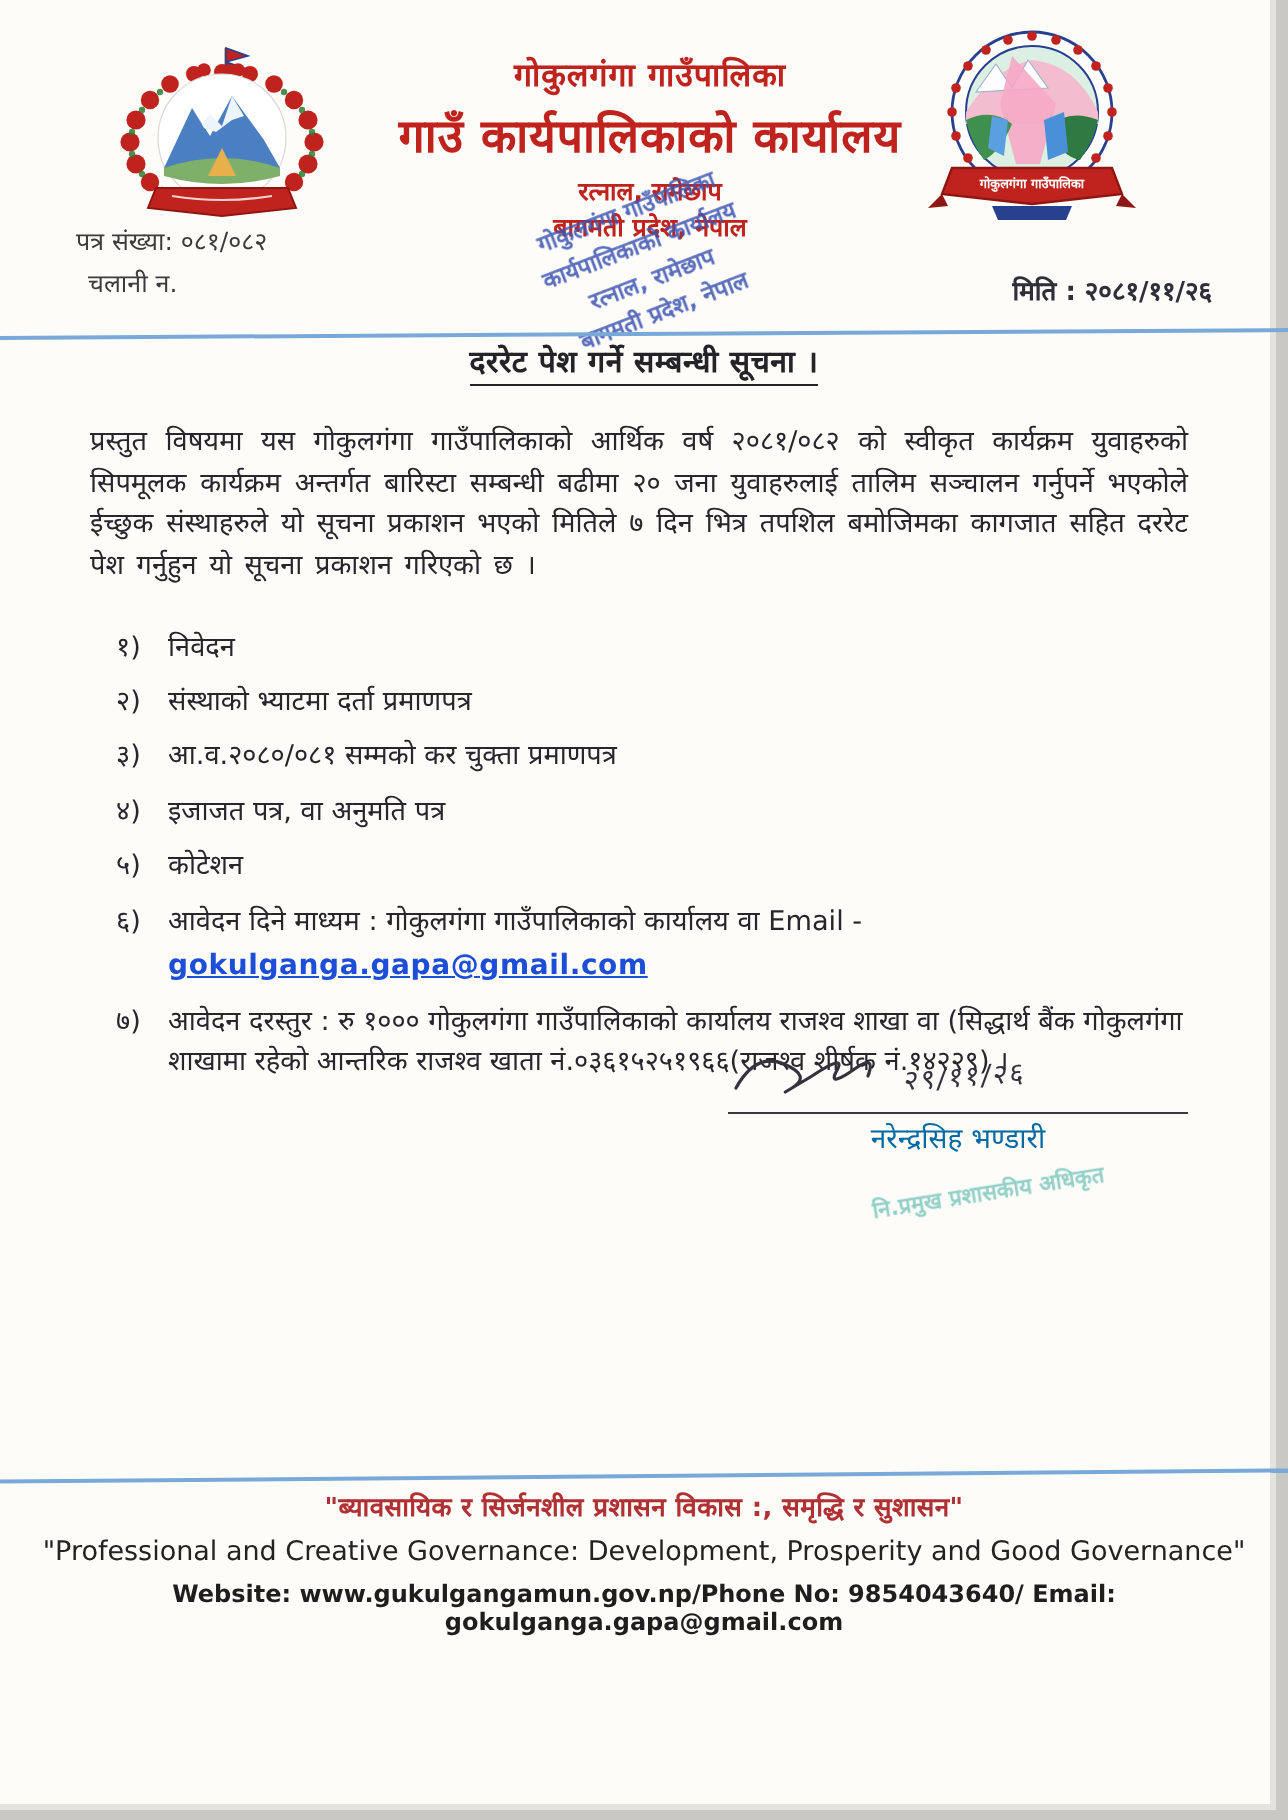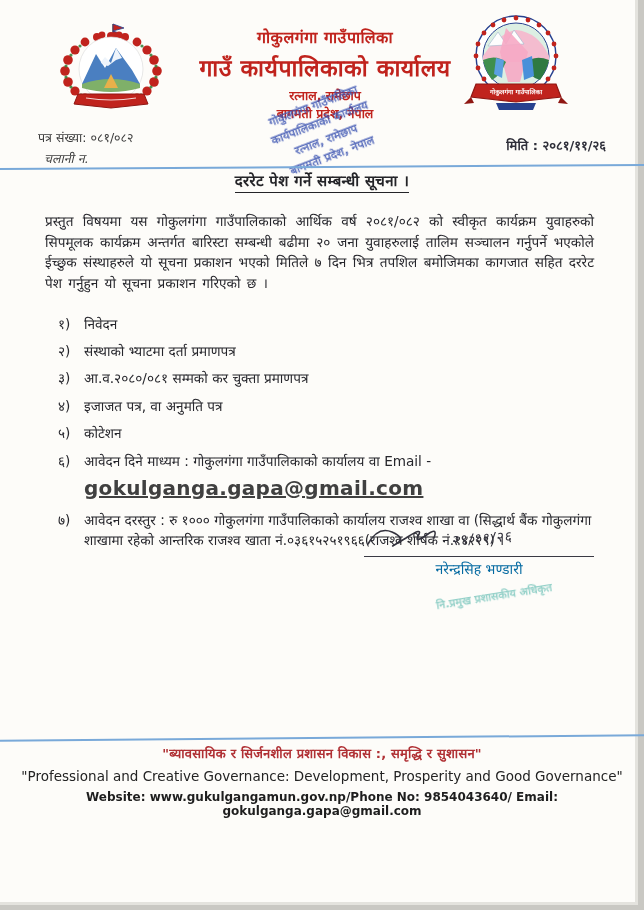--- a/index.html
+++ b/index.html
@@ -21,22 +21,22 @@
   .emblem-left{position:absolute;left:56px;top:22px;width:110px;height:94px;}
   .emblem-right{position:absolute;left:462px;top:10px;width:108px;height:106px;}
   .header-center{
     position:absolute;left:170px;top:26px;width:310px;
     text-align:center;color:#c0231d;
   }
   .hc-line1{font-size:16px;font-weight:bold;letter-spacing:.5px;}
   .hc-line2{font-size:23px;font-weight:bold;margin-top:3px;letter-spacing:.5px;}
   .hc-line3{font-size:12.5px;font-weight:bold;margin-top:4px;}
   .hc-line4{font-size:12.5px;font-weight:bold;margin-top:1px;}
-  .ref-block{position:absolute;left:38px;top:127px;font-size:12.5px;color:#3c3c3c;line-height:1.7;}
-  .ref-line2{margin-left:6px;font-style:italic;}
+  .ref-block{position:absolute;left:38px;top:110px;font-size:12.5px;color:#3c3c3c;line-height:1.7;}
+  .ref-line2{margin-left:6px;}
   .date-line{position:absolute;right:38px;top:136px;font-size:13px;color:#2f2f3a;font-weight:bold;}
   .ink-stamp{
     position:absolute;left:228px;top:96px;width:190px;
     transform:rotate(-21deg);
     color:#3d55b2;opacity:.85;
     font-size:11.5px;font-weight:bold;text-align:center;line-height:1.55;
     filter:blur(.2px);
     pointer-events:none;
   }
   .rule{
@@ -59,21 +59,21 @@
   .docs-heading{
     margin:26px 0 0 56px;
     font-size:14.5px;font-weight:bold;color:#1f1f24;
   }
   .docs-list{margin:20px 40px 0 58px;font-size:13.6px;color:#26262c;}
   .doc-item{display:flex;margin-bottom:7px;line-height:1.5;}
   .doc-num{width:26px;flex:0 0 26px;}
   .doc-text{flex:1;}
   .doc-email{
     display:block;margin-top:2px;
-    font-size:20px;color:#404040;font-weight:bold;
+    font-size:14px;color:#1d4ed8;font-weight:bold;
     text-decoration:underline;letter-spacing:.3px;
   }
   
   .sig-block{position:absolute;right:30px;top:520px;width:270px;text-align:center;}
   .sig-scrawl{position:relative;height:36px;}
   .sig-scrawl svg{position:absolute;left:18px;top:0;}
   .sig-digits{
     position:absolute;left:108px;top:8px;
     font-size:14px;color:#33323d;transform:rotate(-4deg) skewX(-8deg);
     letter-spacing:1px;

